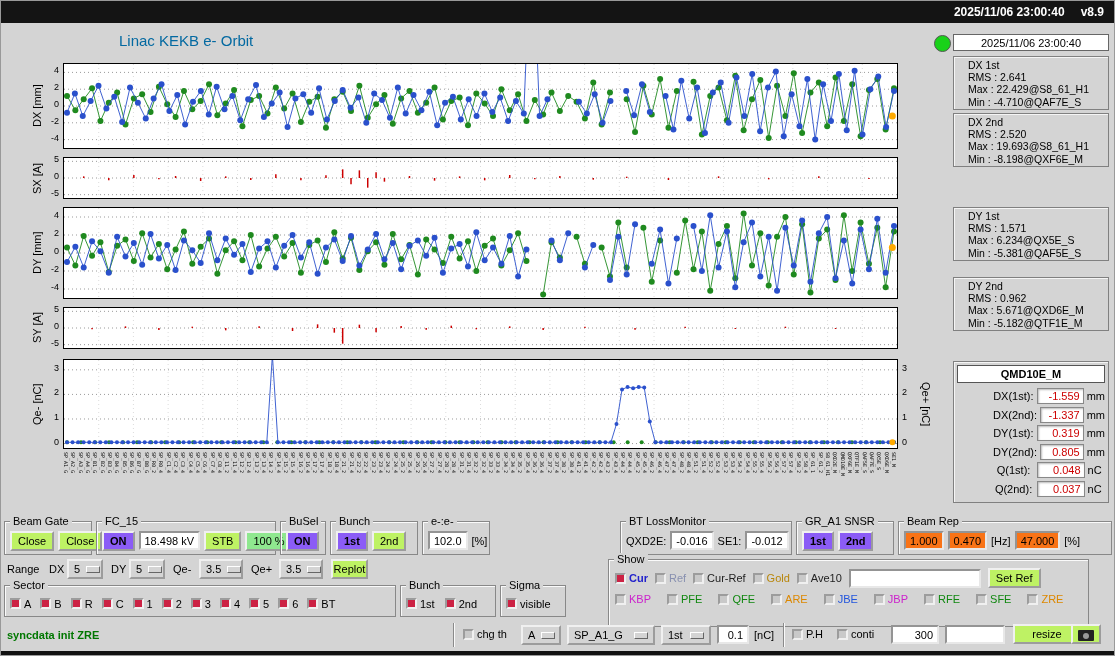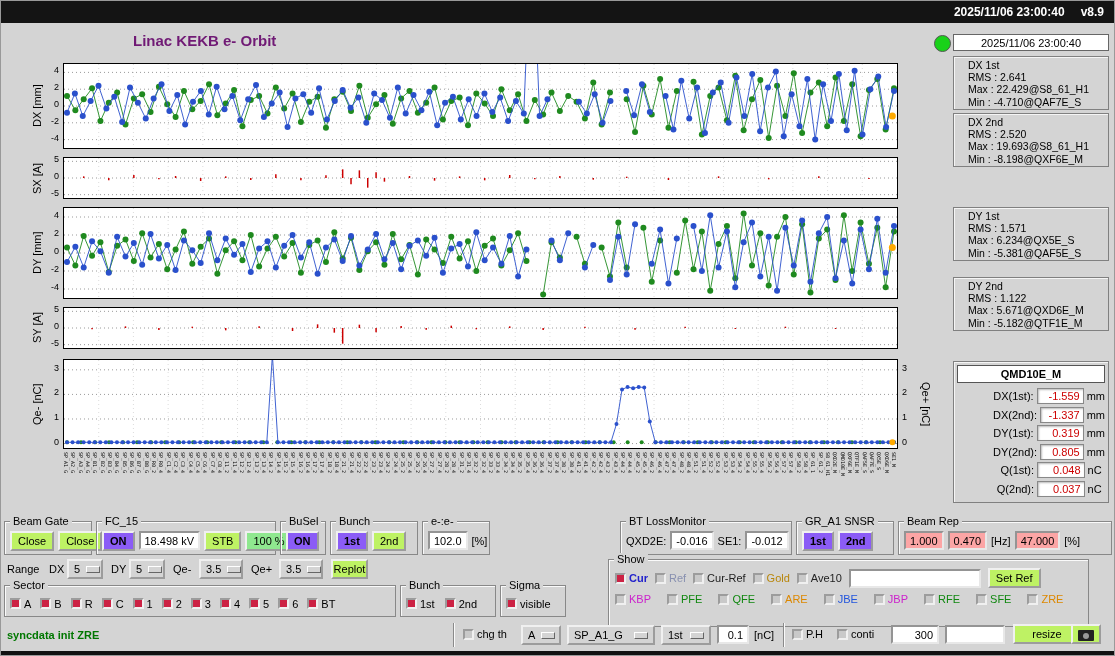--- a/index.html
+++ b/index.html
@@ -1,49 +1,49 @@
 <!DOCTYPE html>
 <html><head>
 <meta charset="utf-8">
 <style>
   html,body{margin:0;padding:0;background:#e8e8e8;}
   .win{position:relative;width:1115px;height:656px;background:#d4d4d4;font-family:"Liberation Sans",sans-serif;overflow:hidden;border:1px solid #999;box-sizing:border-box;}
   .topbar{position:absolute;left:0;top:0;width:100%;height:22px;background:#141414;color:#fff;display:flex;align-items:center;justify-content:flex-end;gap:16px;padding:0 10px;font-size:12px;font-weight:bold;box-sizing:border-box;}
-  .title{position:absolute;left:132px;top:31px;font-size:15px;font-weight:bold;color:#701a75;}
+  .title{position:absolute;left:118px;top:31px;font-size:15px;font-weight:normal;color:#0369a1;}
   .dot{position:absolute;left:933px;top:34px;width:15px;height:15px;border-radius:50%;background:#19d219;border:1px solid #555;}
   .tsbox{position:absolute;left:952px;top:33px;width:156px;height:17px;background:#fff;border:1px solid #666;font-size:11px;display:flex;align-items:center;justify-content:center;box-sizing:border-box;}
   
   .chart{position:absolute;}
   .chart svg{display:block;width:100%;height:100%;background:#fff;border:1px solid #000;box-sizing:border-box;}
   .ylab{position:absolute;left:-34px;top:0;bottom:0;width:16px;display:flex;align-items:center;justify-content:center;font-size:11px;writing-mode:vertical-rl;transform:rotate(180deg);color:#000;}
   .ylabR{position:absolute;right:-36px;top:0;bottom:0;width:16px;display:flex;align-items:center;justify-content:center;font-size:11px;writing-mode:vertical-rl;color:#000;}
   .yticks{position:absolute;left:-22px;top:0;bottom:0;width:20px;}
   .yticks span{position:absolute;right:2px;font-size:9px;color:#000;}
   .yticksR{position:absolute;right:-22px;top:0;bottom:0;width:20px;}
   .yticksR span{position:absolute;left:2px;font-size:9px;color:#000;}
   #xlabels{position:absolute;left:62px;top:451px;width:835px;height:60px;display:flex;justify-content:space-between;overflow:hidden;}
   #xlabels span{writing-mode:vertical-rl;font-size:5px;line-height:6px;color:#000;font-family:"DejaVu Sans Mono",monospace;}
   
   .sbox{position:absolute;left:952px;width:156px;height:54px;border:1px solid #808080;box-shadow:inset 1px 1px 0 #f5f5f5;background:#d4d4d4;box-sizing:border-box;padding:2px 14px;font-size:10.5px;line-height:12.2px;color:#000;}
   .qmd{position:absolute;left:952px;top:360px;width:156px;height:142px;border:1px solid #808080;box-shadow:inset 1px 1px 0 #f5f5f5;box-sizing:border-box;padding:3px;}
   .qtitle{background:#fff;border:1px solid #555;font-size:11px;font-weight:bold;text-align:center;height:16px;line-height:16px;margin-bottom:4px;}
   .qrow{display:flex;align-items:center;gap:3px;height:18.5px;font-size:11px;}
-  .qrow .ql{width:52px;text-align:right;margin-left:36px;}
+  .qrow .ql{width:52px;text-align:center;margin-left:36px;}
   .qrow .qv{width:50px;background:#fff;border:1px solid #888;box-shadow:inset 1px 1px 2px #bbb;color:#cc0000;text-align:right;padding:0 3px;height:14px;line-height:14px;font-size:11px;}
   .qrow .qu{width:22px;}
   
   .grp{position:absolute;border:1px solid #888;box-shadow:inset 1px 1px 0 #fafafa;box-sizing:border-box;}
   .gl{position:absolute;top:-7px;left:5px;background:#d4d4d4;padding:0 3px;font-size:11px;line-height:12px;white-space:nowrap;}
   .gc{display:flex;align-items:center;gap:4px;padding:8px 5px 3px;box-sizing:border-box;height:100%;}
   .btn{display:inline-flex;align-items:center;justify-content:center;background:#bef264;border:2px outset #f0f0f0;font-size:11px;padding:0 6px;height:20px;box-sizing:border-box;white-space:nowrap;cursor:default;}
   .btn.green{background:#8b5cf6;font-weight:bold;}
   .btn.ltgreen{background:#8fe88f;}
   .btn.dark{background:#3c3c3c;color:#fff;}
   .inset{display:inline-flex;align-items:center;background:#fff;border:2px inset #e8e8e8;font-size:11px;padding:0 4px;height:19px;box-sizing:border-box;white-space:nowrap;}
-  .inset.pink{background:#fca5a5;}
+  .inset.pink{background:#f97316;}
   .lbl{font-size:11px;white-space:nowrap;}
   .cb{width:11px;height:11px;border:2px inset #f0f0f0;background:#c9c9c9;display:inline-block;box-sizing:border-box;flex:none;}
   .cb.on{background:#cc2244;}
   .ck{display:inline-flex;align-items:center;gap:3px;font-size:11px;white-space:nowrap;}
   .dd{display:inline-flex;align-items:center;justify-content:space-between;background:#d4d4d4;border:2px outset #f0f0f0;height:20px;padding:0 5px;font-size:11px;box-sizing:border-box;gap:6px;}
   .dd b{width:12px;height:5px;background:#d4d4d4;border-top:1px solid #fff;border-left:1px solid #fff;border-right:1px solid #666;border-bottom:1px solid #666;flex:none;}
   .vsep{position:absolute;width:0;height:24px;border-left:1px solid #8a8a8a;border-right:1px solid #fafafa;top:1px;}
   .abs{position:absolute;}
   .t-cur{color:#2222cc;font-weight:bold;} .t-ref{color:#8890b0;} .t-dark{color:#222;}
   .t-gold{color:#b8860b;} .t-mag{color:#cc22cc;} .t-grn{color:#108810;}
@@ -1057,21 +1057,21 @@
     <div>Min : -8.198@QXF6E_M</div>
   </div>
   <div class="sbox" style="top:206px">
     <div>DY 1st</div>
     <div>RMS : 1.571</div>
     <div>Max : 6.234@QX5E_S</div>
     <div>Min : -5.381@QAF5E_S</div>
   </div>
   <div class="sbox" style="top:276px">
     <div>DY 2nd</div>
-    <div>RMS : 1.122</div>
+    <div>RMS : 0.962</div>
     <div>Max : 5.671@QXD6E_M</div>
     <div>Min : -5.182@QTF1E_M</div>
   </div>
 
   <div class="qmd">
     <div class="qtitle">QMD10E_M</div>
     <div class="qrow">
         <span class="ql">DX(1st):</span>
         <span class="qv">-1.559</span>
         <span class="qu">mm</span>

